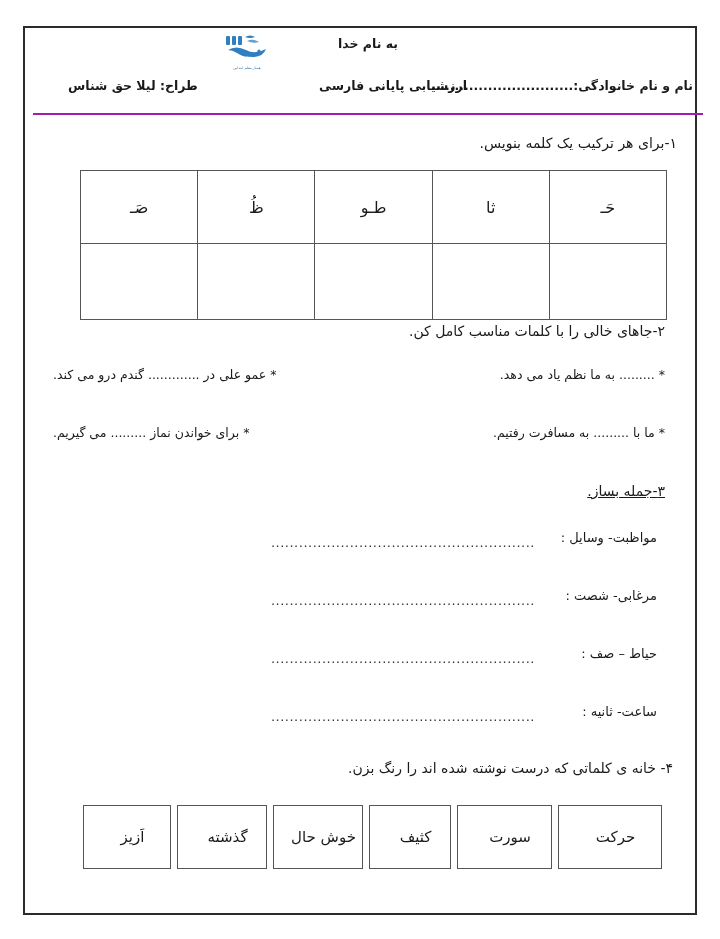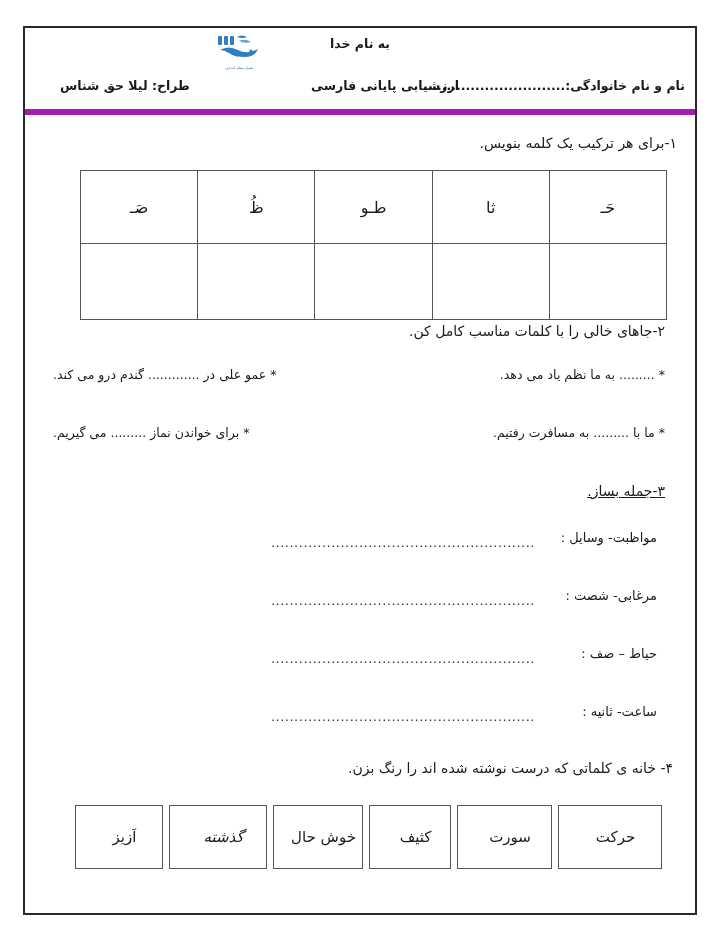--- a/index.html
+++ b/index.html
@@ -32,24 +32,24 @@
     width: 674px;
     height: 889px;
     border: 2px solid #2b2b2b;
     box-sizing: border-box;
     background: #fff;
   }
 
   
   .header-band {
     position: absolute;
-    left: 0; top: 0;
+    left: 8px; top: 0;
     width: 100%;
     height: 87px;
-    border-bottom: 6px solid #a21caf;
+    border-bottom: 2px solid #a21caf;
     box-sizing: border-box;
   }
 
   .basmala {
     position: absolute;
     top: 8px;
     left: 0;
     width: 100%;
     text-align: center;
     font-size: 12.5px;
@@ -250,21 +250,21 @@
     margin-left: 6px;
     background: #fff;
     direction: rtl;
     white-space: nowrap;
     padding-left: 11px;
   }
   .wb-0 { width: 104px; }
   .wb-1 { width: 95px; }
   .wb-2 { width: 82px; }
   .wb-3 { width: 90px; }
-  .wb-4 { width: 98px; font-style: italic; }
+  .wb-4 { width: 90px; }
   .wb-5 { width: 88px; }
 </style>
 </head>
 <body>
 
 <div class="page">
   <div class="sheet-frame">
 
     <div class="header-band">
 

